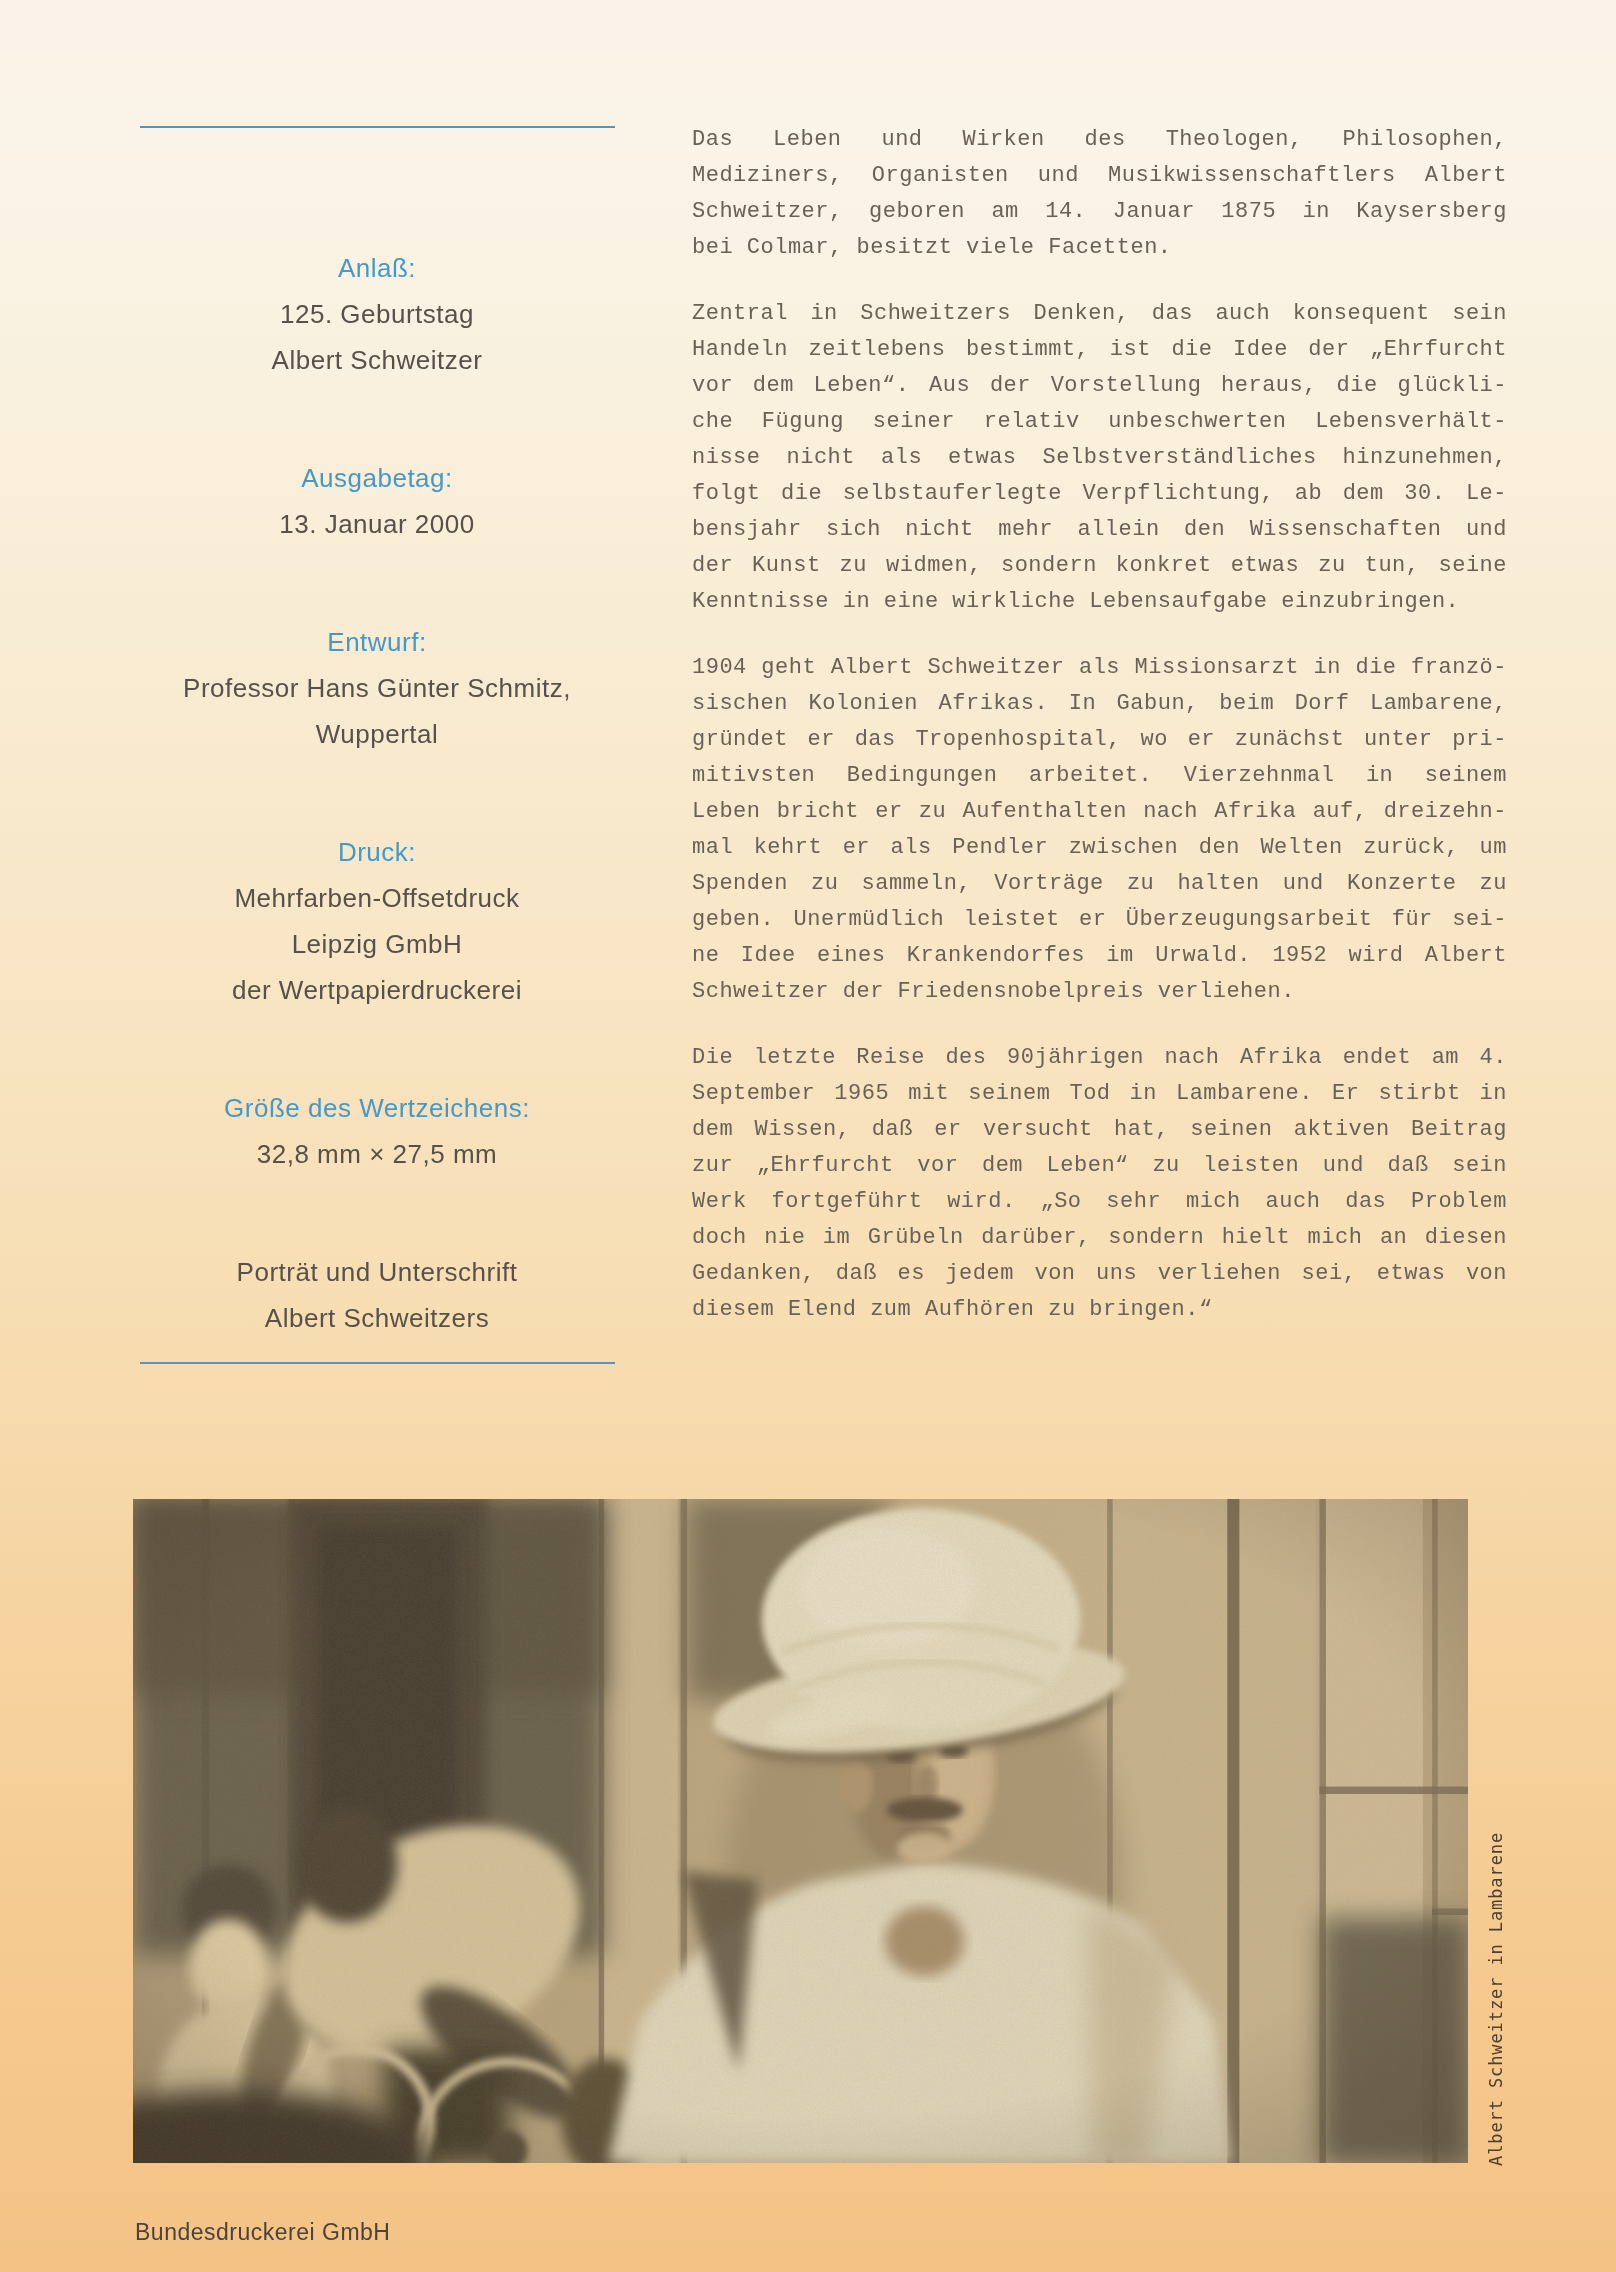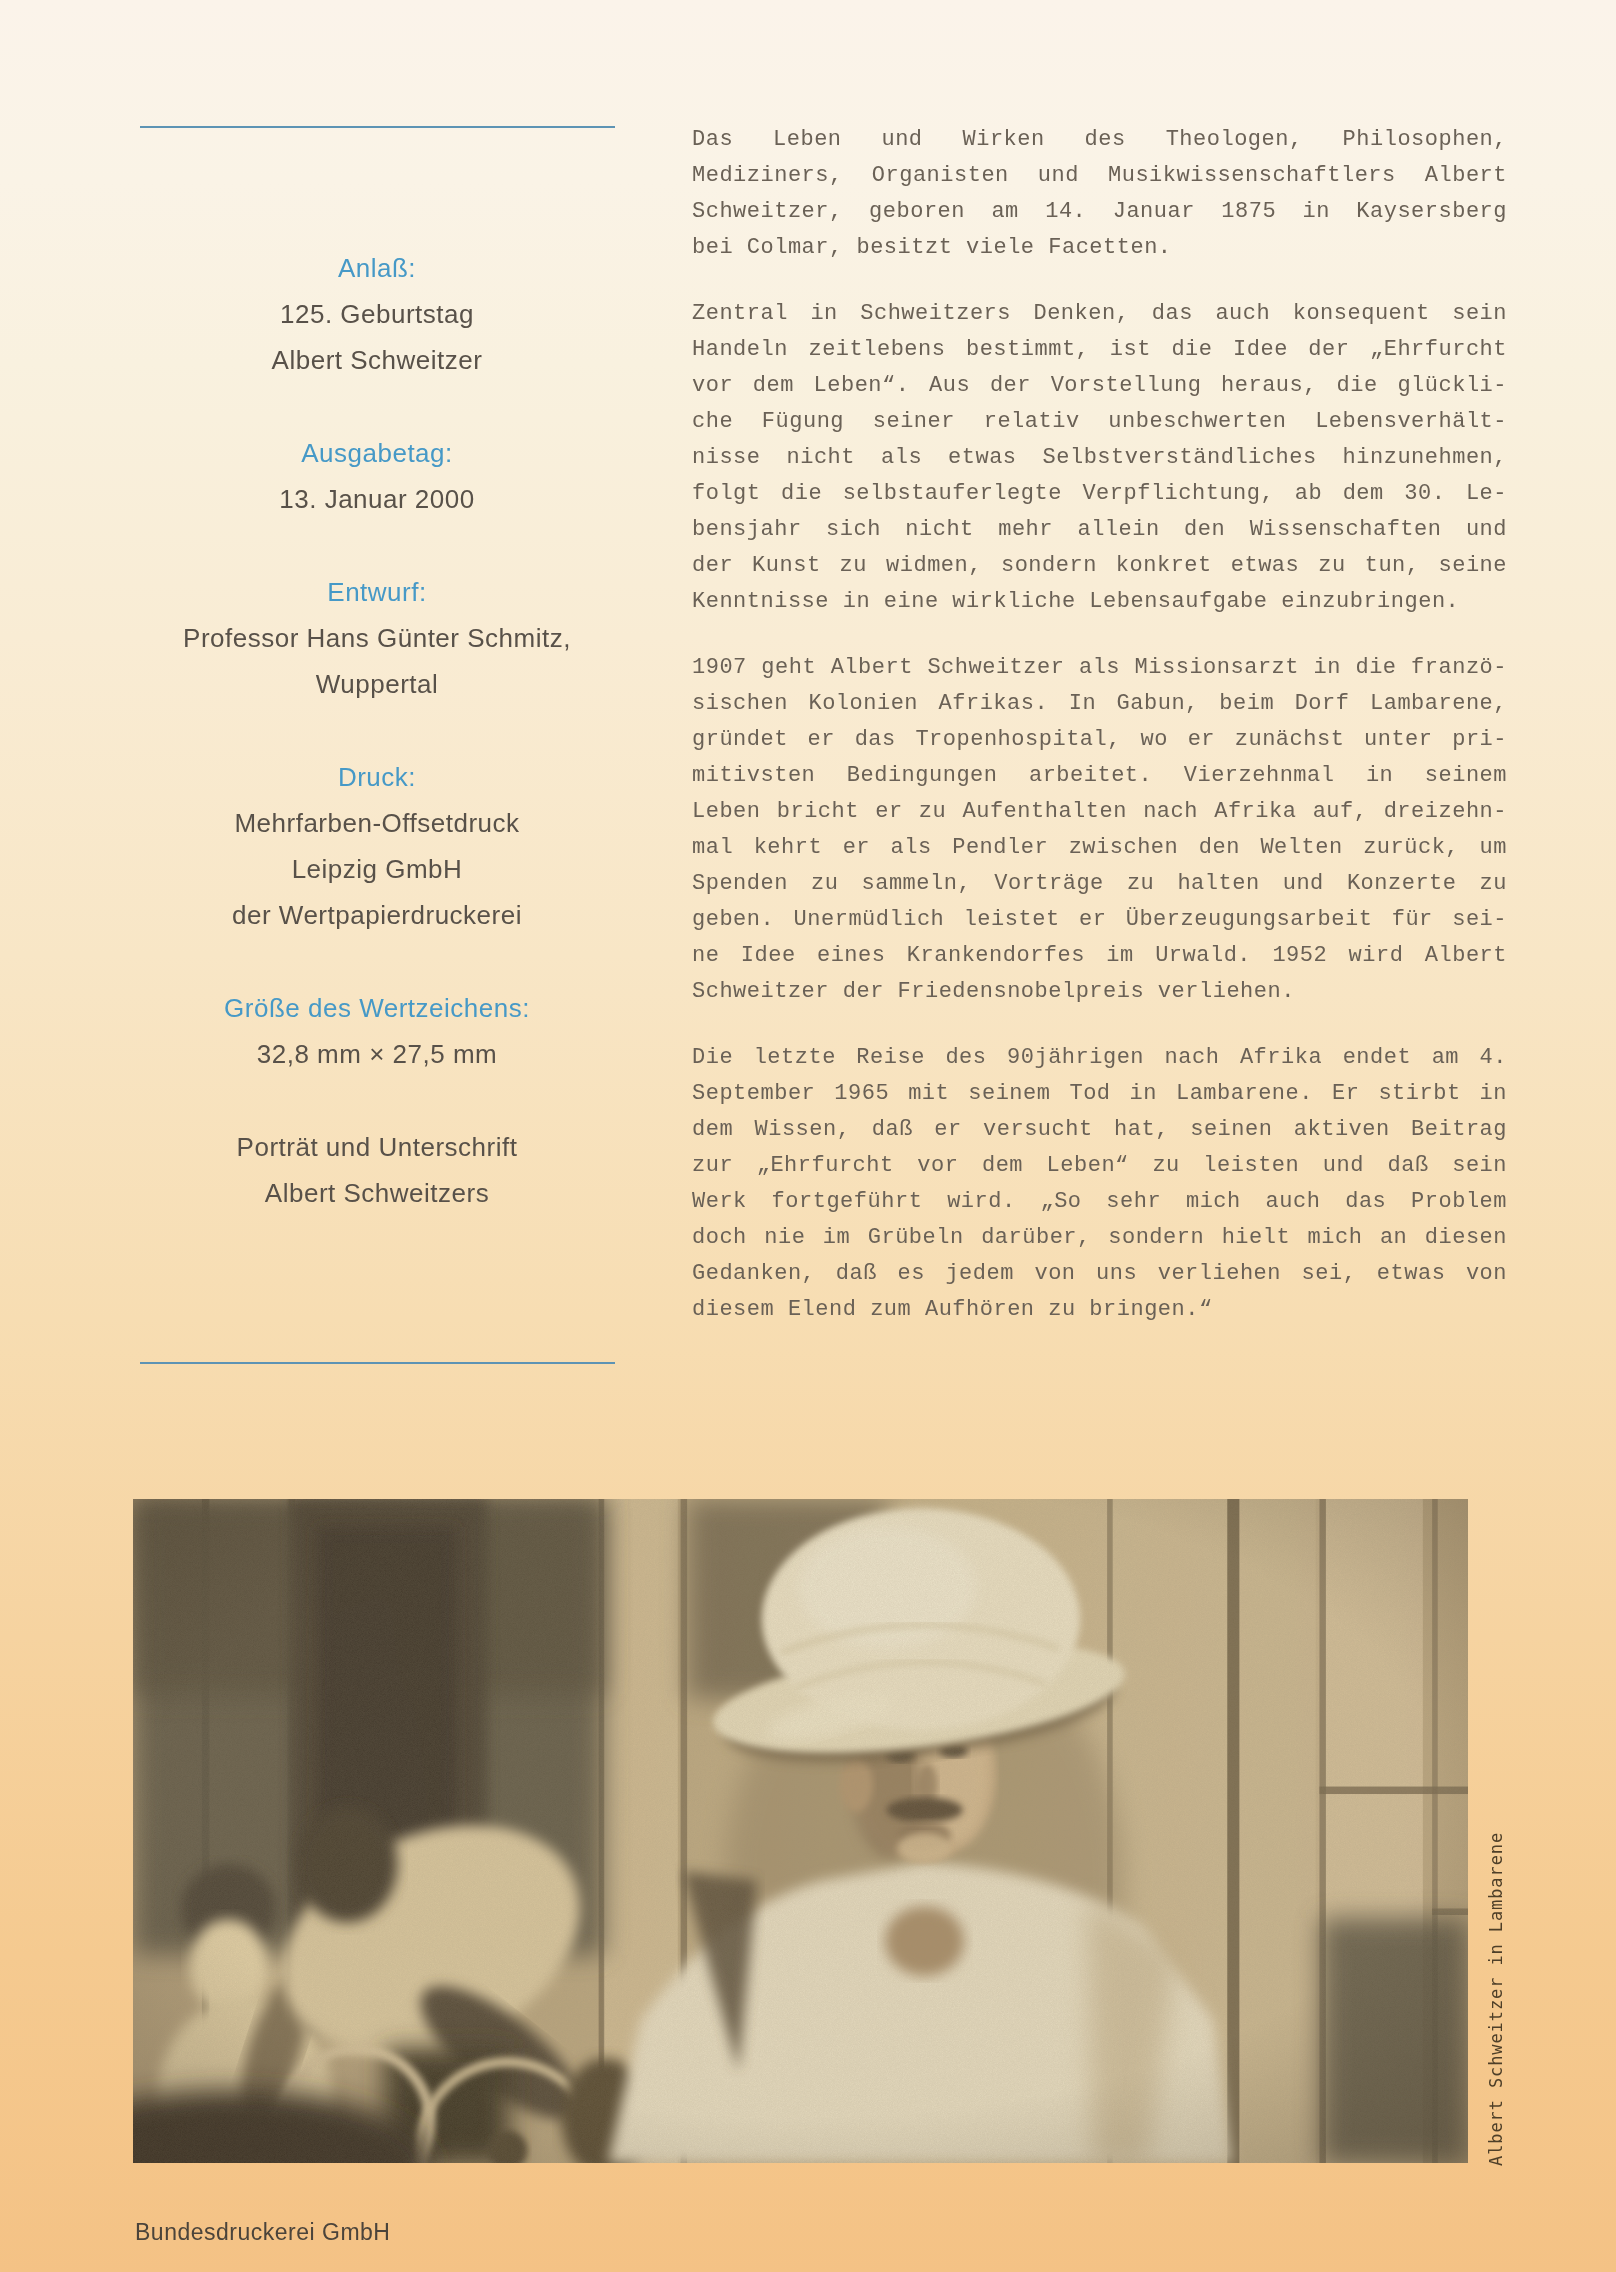--- a/index.html
+++ b/index.html
@@ -16,21 +16,21 @@
   .rule{position:absolute;left:140px;width:475px;height:2.3px;background:#5d93b4;}
   .rule-top{top:126px;}
   .rule-bottom{top:1362px;}
 
   .sidebar{
     position:absolute;left:51px;top:245px;width:652px;
     text-align:center;color:#585149;
     font-size:26px;line-height:46px;letter-spacing:0.5px;
     font-weight:400;
   }
-  .sb-group{margin-top:47px;}
+  .sb-group{margin-top:72px;}
   .sb-group:first-child{margin-top:0;}
   .sb-label{color:#4699c7;}
 
   .article{
     position:absolute;left:692px;top:122px;width:815px;
     color:#6a6156;font-size:22px;line-height:36px;letter-spacing:0.5px;
     font-weight:400;
   }
   .para{margin-top:30px;font-family:Liberation Mono, monospace;}
   .para:first-child{margin-top:0;}
@@ -112,21 +112,21 @@
         <div class="tline">Handeln zeitlebens bestimmt, ist die Idee der „Ehrfurcht</div>
         <div class="tline">vor dem Leben“. Aus der Vorstellung heraus, die glückli-</div>
         <div class="tline">che Fügung seiner relativ unbeschwerten Lebensverhält-</div>
         <div class="tline">nisse nicht als etwas Selbstverständliches hinzunehmen,</div>
         <div class="tline">folgt die selbstauferlegte Verpflichtung, ab dem 30. Le-</div>
         <div class="tline">bensjahr sich nicht mehr allein den Wissenschaften und</div>
         <div class="tline">der Kunst zu widmen, sondern konkret etwas zu tun, seine</div>
         <div class="tline last">Kenntnisse in eine wirkliche Lebensaufgabe einzubringen.</div>
       </div>
       <div class="para">
-        <div class="tline">1907 geht Albert Schweitzer als Missionsarzt in die franzö-</div>
+        <div class="tline">1904 geht Albert Schweitzer als Missionsarzt in die franzö-</div>
         <div class="tline">sischen Kolonien Afrikas. In Gabun, beim Dorf Lambarene,</div>
         <div class="tline">gründet er das Tropenhospital, wo er zunächst unter pri-</div>
         <div class="tline">mitivsten Bedingungen arbeitet. Vierzehnmal in seinem</div>
         <div class="tline">Leben bricht er zu Aufenthalten nach Afrika auf, dreizehn-</div>
         <div class="tline">mal kehrt er als Pendler zwischen den Welten zurück, um</div>
         <div class="tline">Spenden zu sammeln, Vorträge zu halten und Konzerte zu</div>
         <div class="tline">geben. Unermüdlich leistet er Überzeugungsarbeit für sei-</div>
         <div class="tline">ne Idee eines Krankendorfes im Urwald. 1952 wird Albert</div>
         <div class="tline last">Schweitzer der Friedensnobelpreis verliehen.</div>
       </div>

